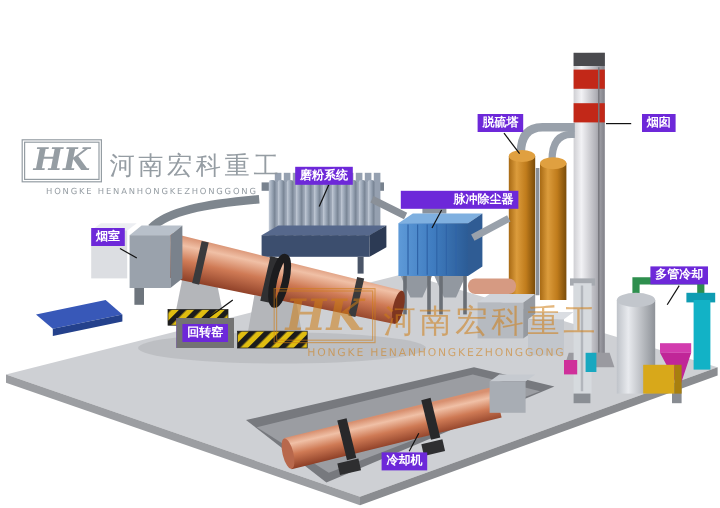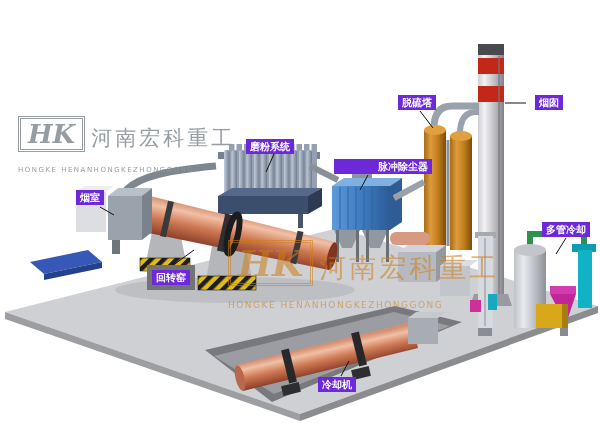--- a/index.html
+++ b/index.html
@@ -13,21 +13,21 @@
     letter-spacing:1px;white-space:nowrap;
   }
   
   .wm{position:absolute;white-space:nowrap;}
   .wm-row{display:flex;align-items:flex-end;gap:6px;}
   .wm-logo{
     display:inline-block;border:3px double currentColor;padding:2px 7px;
     font-family:"DejaVu Serif",serif;font-style:italic;font-weight:bold;line-height:1;
   }
   .wm-cn{font-weight:normal;letter-spacing:3px;}
-  .wm-en{letter-spacing:1.5px;margin-top:14px;text-align:left;}
+  .wm-en{letter-spacing:1.5px;margin-top:4px;text-align:center;}
   .wm-left{left:18px;top:116px;color:#8d959c;opacity:.92;}
   .wm-left .wm-logo{font-size:26px;}
   .wm-left .wm-cn{font-size:21px;}
   .wm-left .wm-en{font-size:7px;}
   .wm-center{left:228px;top:240px;color:#cf7d14;opacity:.55;}
   .wm-center .wm-logo{font-size:36px;}
   .wm-center .wm-cn{font-size:27px;}
   .wm-center .wm-en{font-size:9px;}
   
   .lbl{

